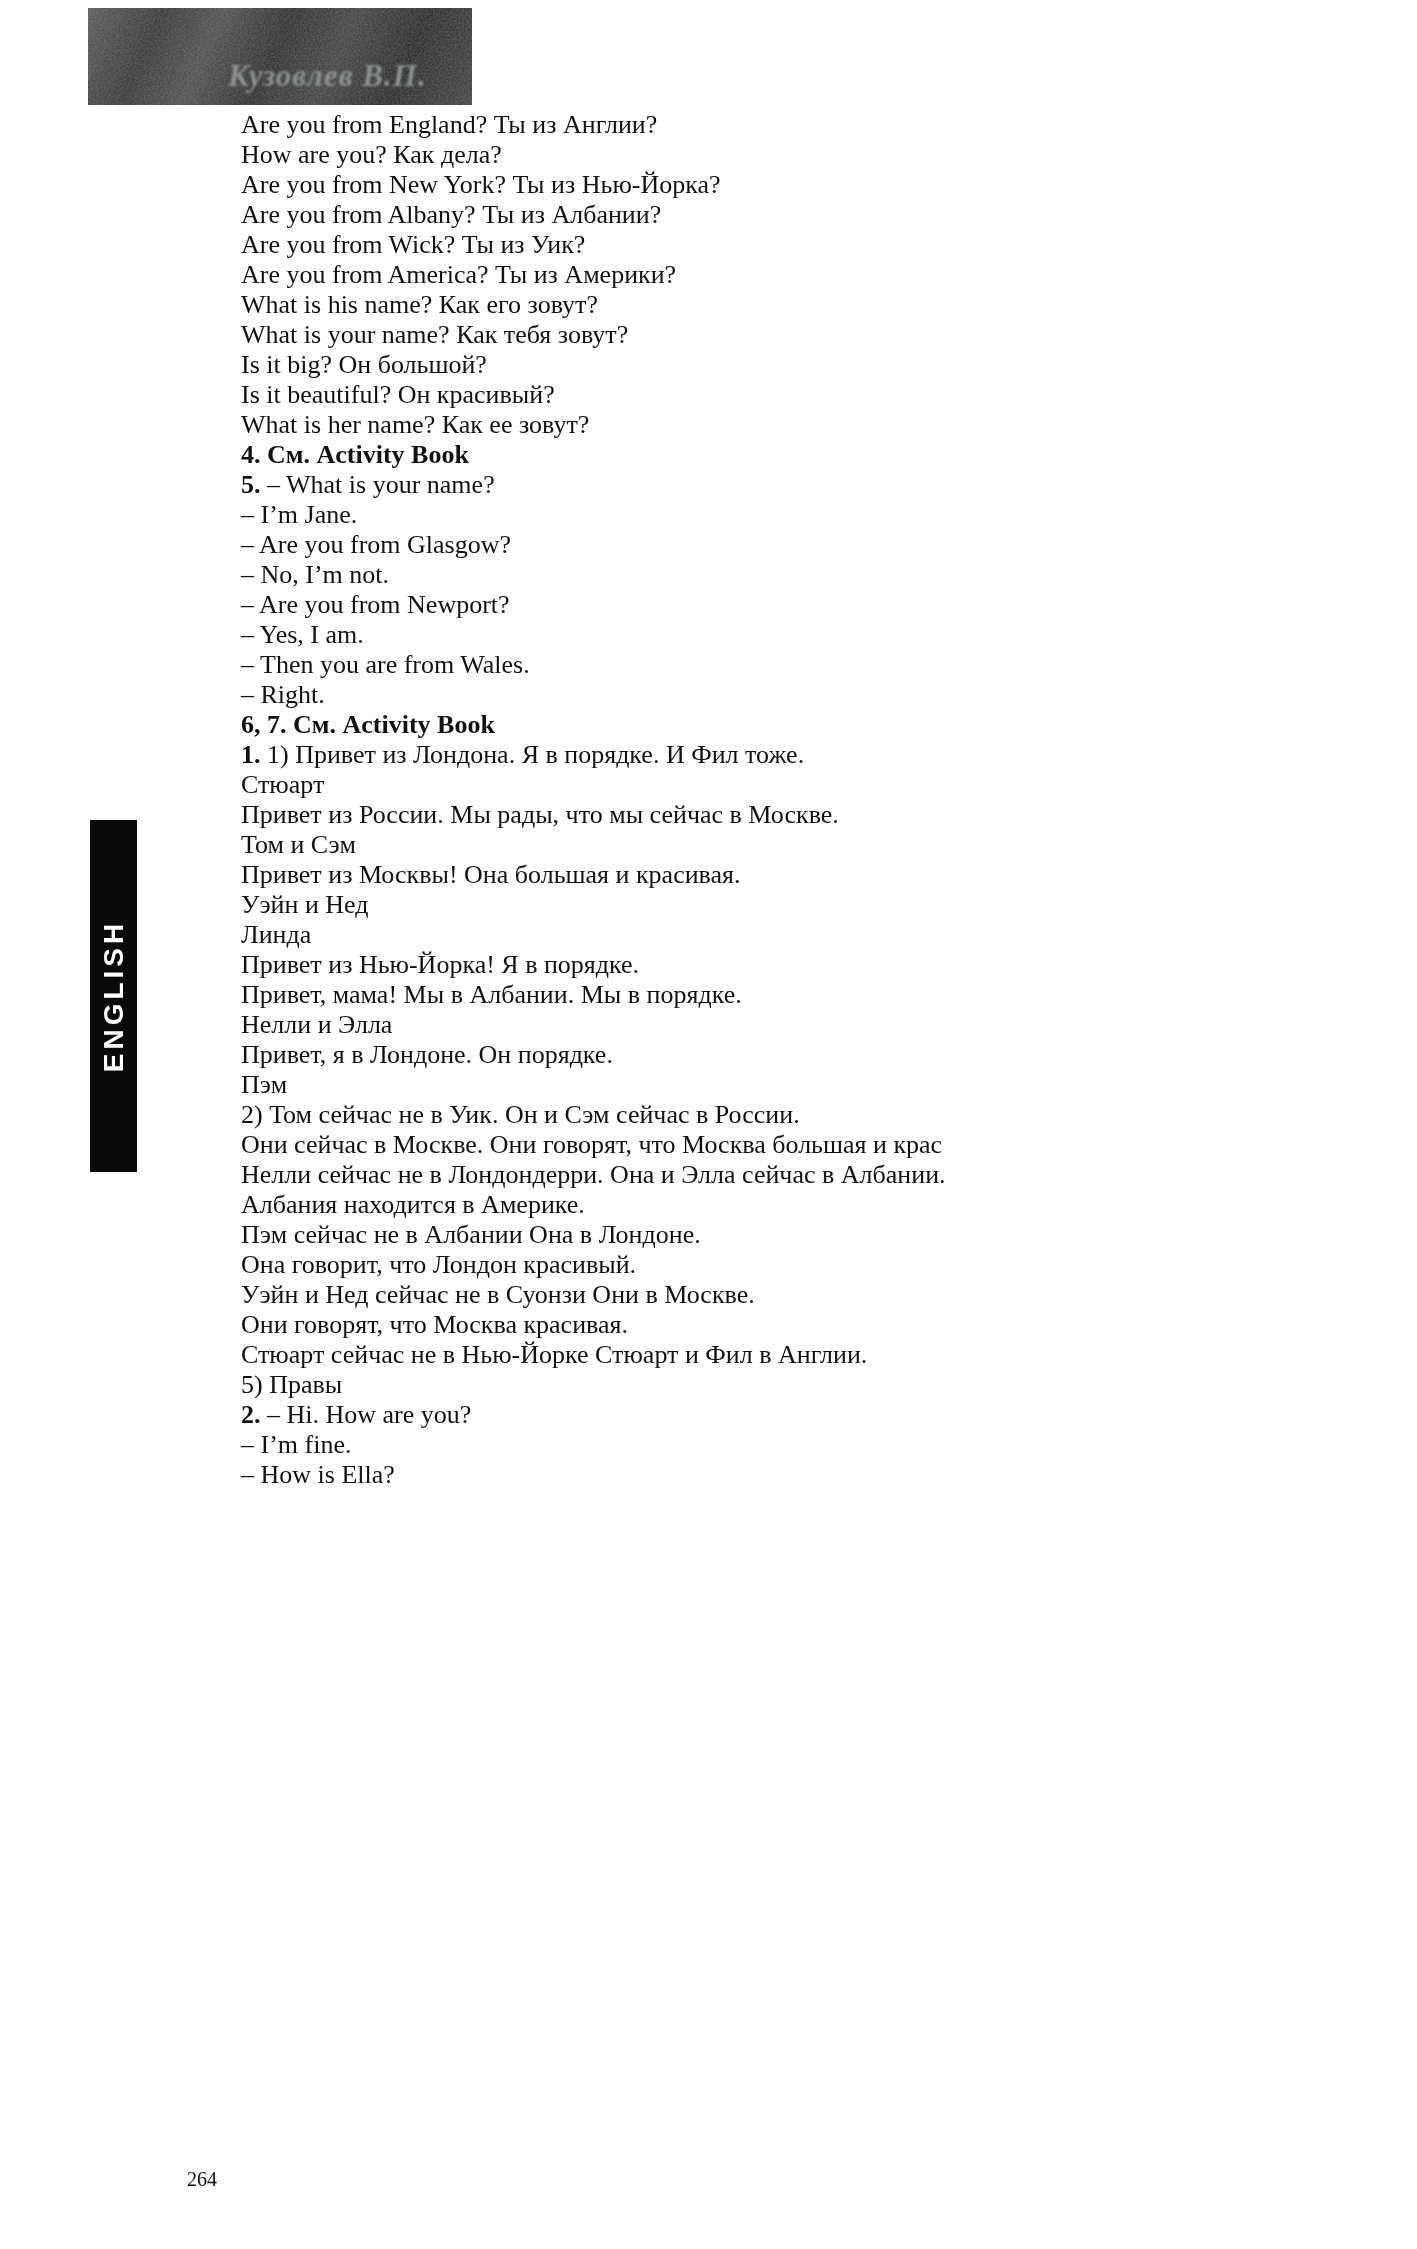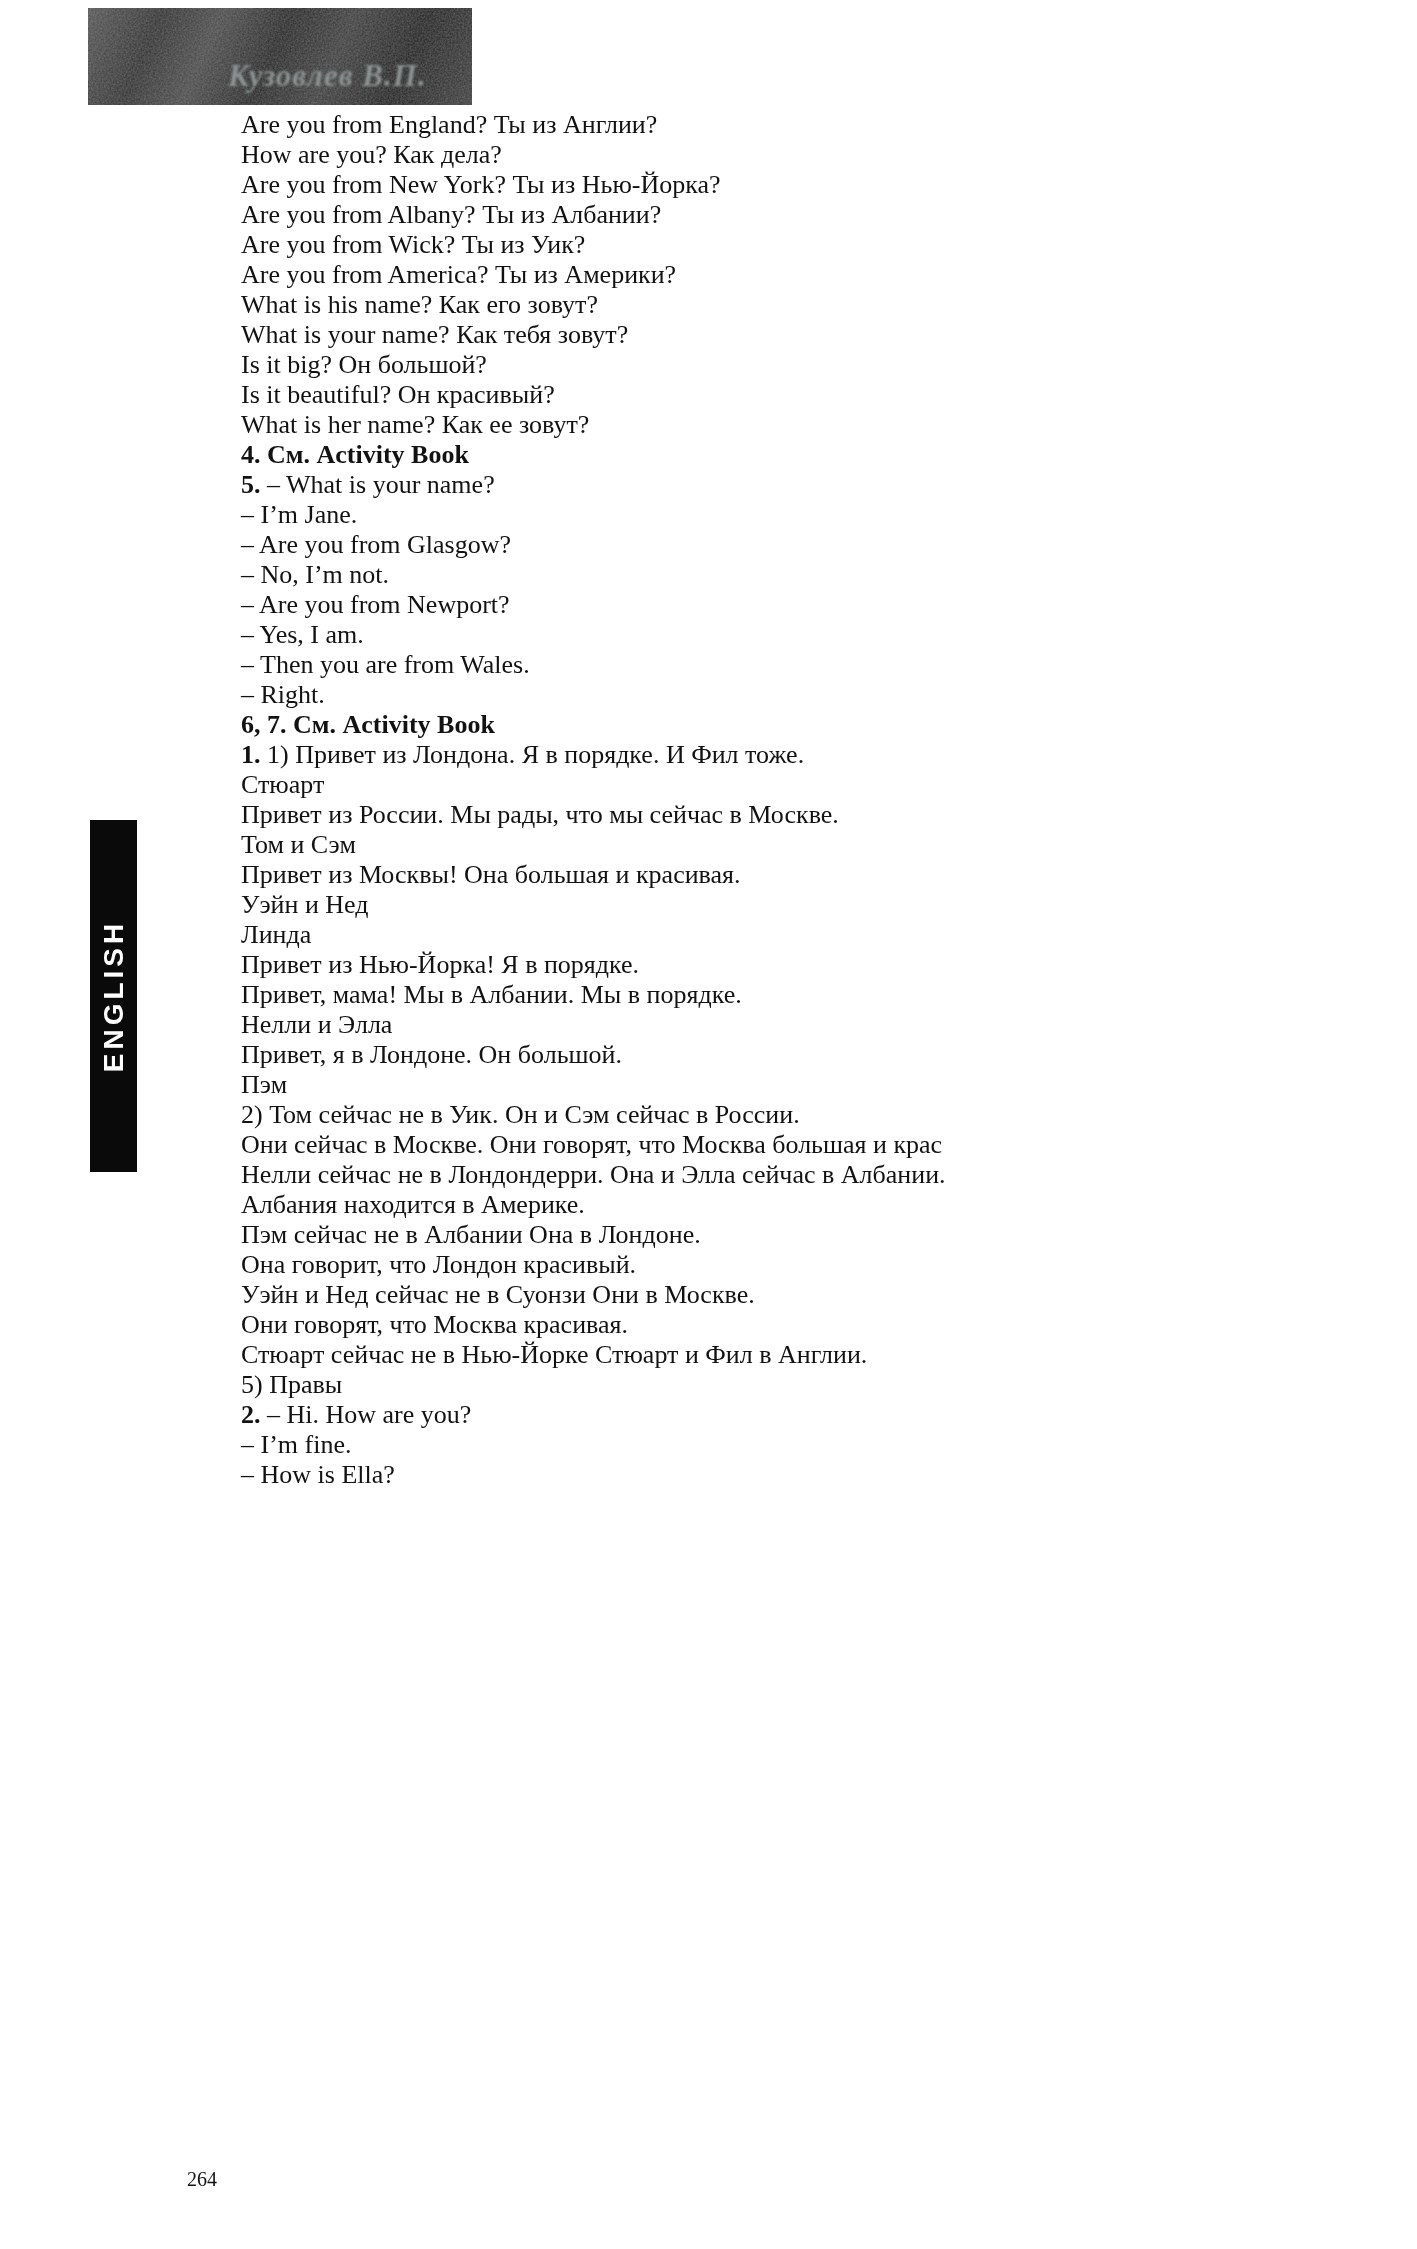--- a/index.html
+++ b/index.html
@@ -126,21 +126,21 @@
       <div class="line"><b>1.</b><span> 1) Привет из Лондона. Я в порядке. И Фил тоже.</span></div>
       <div class="line"><span>Стюарт</span></div>
       <div class="line"><span>Привет из России. Мы рады, что мы сейчас в Москве.</span></div>
       <div class="line"><span>Том и Сэм</span></div>
       <div class="line"><span>Привет из Москвы! Она большая и красивая.</span></div>
       <div class="line"><span>Уэйн и Нед</span></div>
       <div class="line"><span>Линда</span></div>
       <div class="line"><span>Привет из Нью-Йорка! Я в порядке.</span></div>
       <div class="line"><span>Привет, мама! Мы в Албании. Мы в порядке.</span></div>
       <div class="line"><span>Нелли и Элла</span></div>
-      <div class="line"><span>Привет, я в Лондоне. Он большой.</span></div>
+      <div class="line"><span>Привет, я в Лондоне. Он порядке.</span></div>
       <div class="line"><span>Пэм</span></div>
       <div class="line"><span>2) Том сейчас не в Уик. Он и Сэм сейчас в России.</span></div>
       <div class="line"><span>Они сейчас в Москве. Они говорят, что Москва большая и крас</span></div>
       <div class="line"><span>Нелли сейчас не в Лондондерри. Она и Элла сейчас в Албании.</span></div>
       <div class="line"><span>Албания находится в Америке.</span></div>
       <div class="line"><span>Пэм сейчас не в Албании Она в Лондоне.</span></div>
       <div class="line"><span>Она говорит, что Лондон красивый.</span></div>
       <div class="line"><span>Уэйн и Нед сейчас не в Суонзи Они в Москве.</span></div>
       <div class="line"><span>Они говорят, что Москва красивая.</span></div>
       <div class="line"><span>Стюарт сейчас не в Нью-Йорке Стюарт и Фил в Англии.</span></div>

